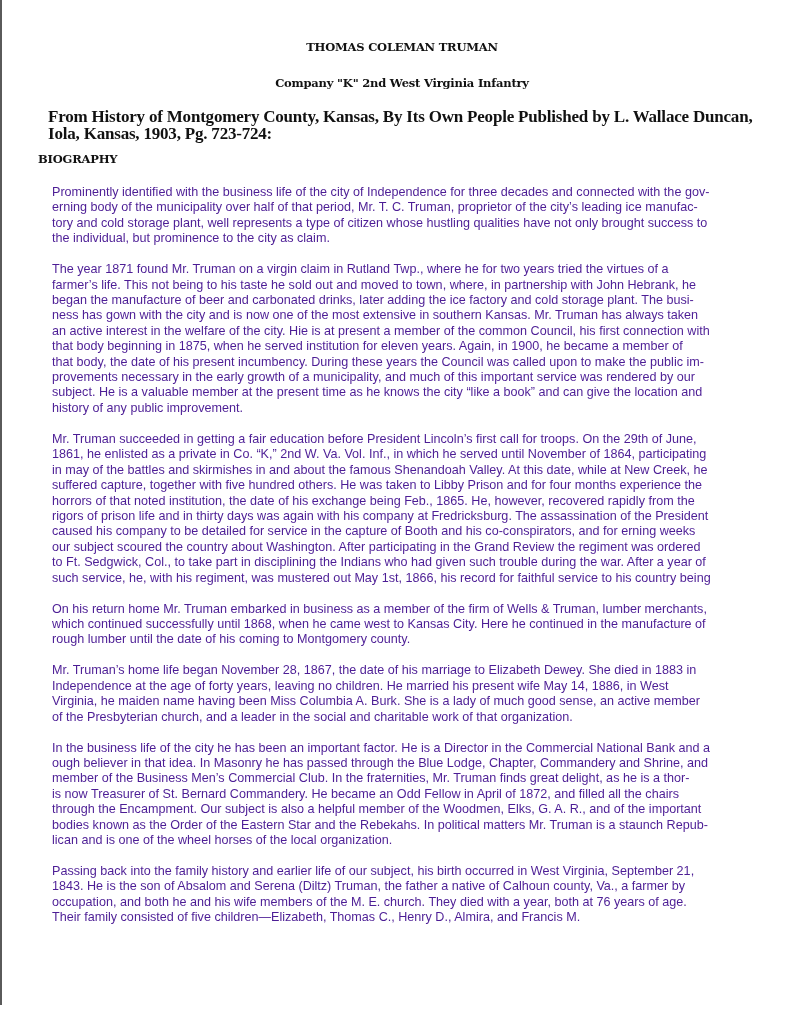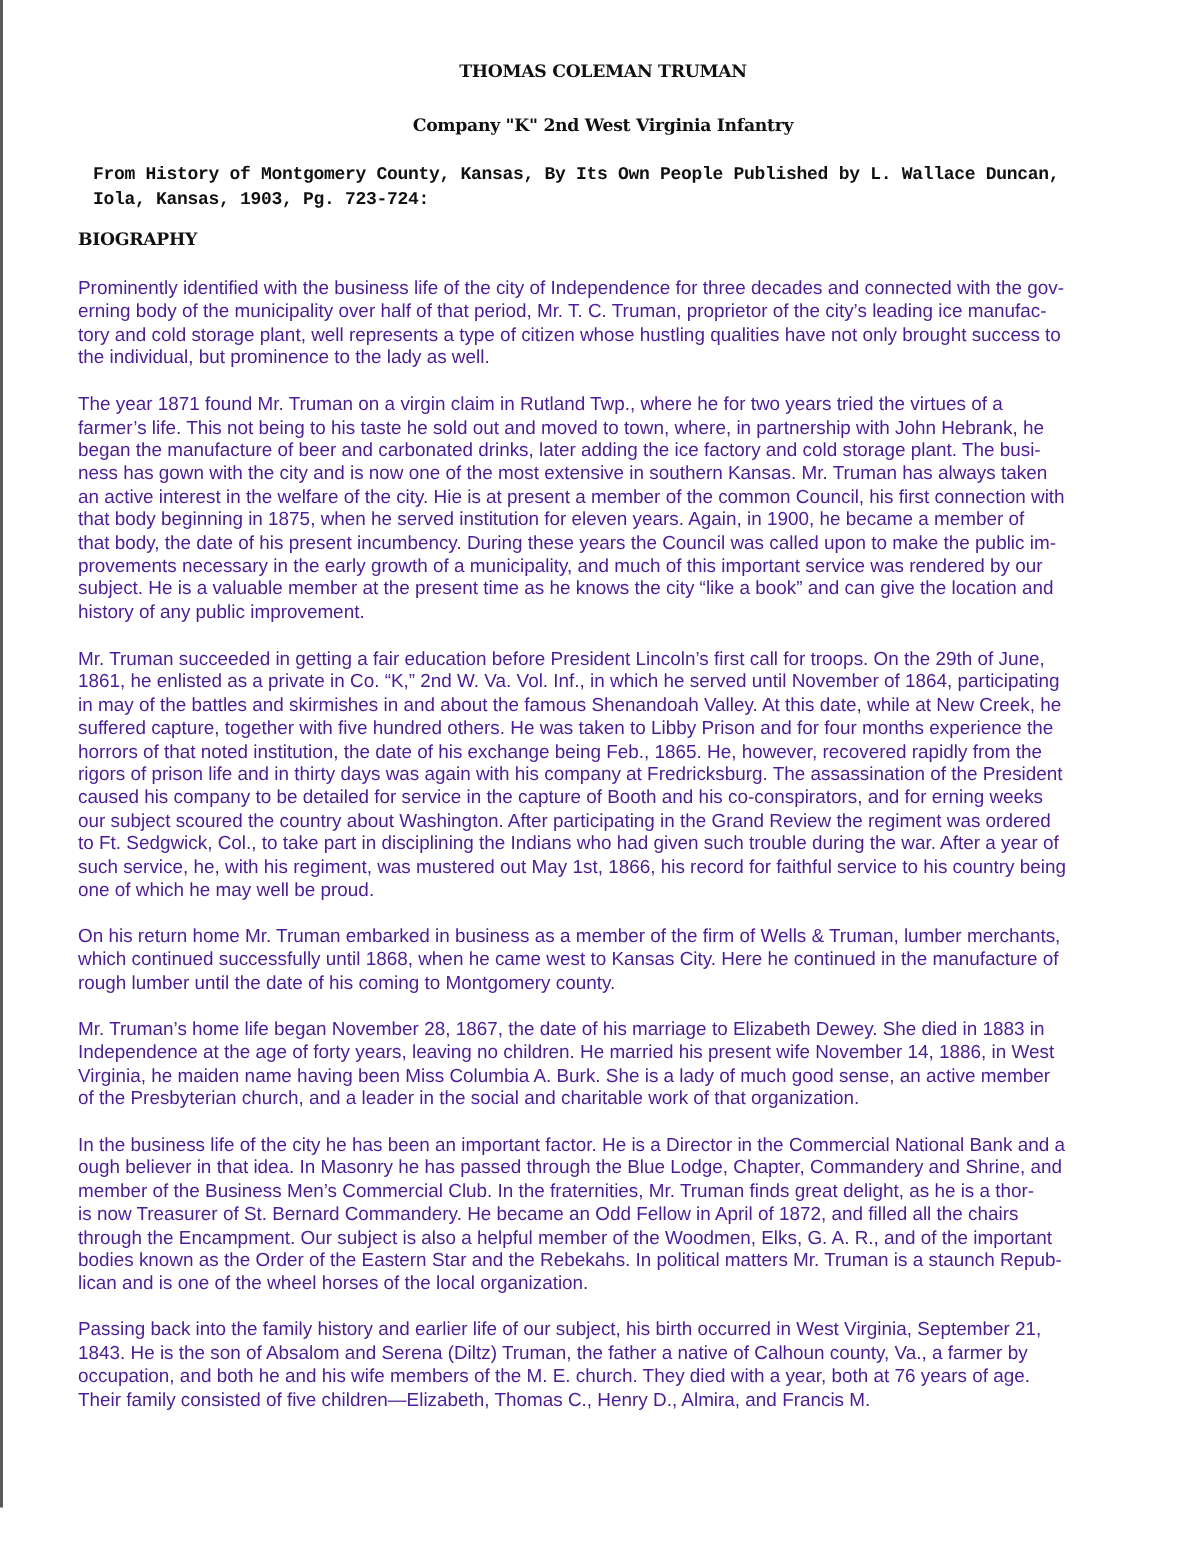--- a/index.html
+++ b/index.html
@@ -31,33 +31,33 @@
       font-family: "DejaVu Serif", serif;
       font-weight: bold;
       font-size: 11.5px;
       color: #111;
       letter-spacing: -0.2px;
     }
     .t1 { top: 40px; }
     .t2 { top: 76px; }
     .source {
       position: absolute;
-      left: 60px;
+      left: 46px;
       top: 108px;
       width: 720px;
-      font-family: Liberation Mono, monospace;
+      font-family: Liberation Serif, serif;
       font-weight: bold;
-      font-size: 12px;
+      font-size: 17px;
       line-height: 17px;
       color: #111;
       letter-spacing: -0.2px;
     }
     .heading {
       position: absolute;
-      left: 50px;
+      left: 36px;
       top: 152px;
       font-family: "DejaVu Serif", serif;
       font-weight: bold;
       font-size: 11.5px;
       color: #111;
       letter-spacing: -0.2px;
     }
     .body-text {
       position: absolute;
       left: 50px;
@@ -88,21 +88,21 @@
     <span class="line">Iola, Kansas, 1903, Pg. 723-724:</span>
   </div>
 
   <div class="heading">BIOGRAPHY</div>
 
   <div class="body-text" id="body-text">
       <p>
         <span class="line">Prominently identified with the business life of the city of Independence for three decades and connected with the gov-</span>
         <span class="line">erning body of the municipality over half of that period, Mr. T. C. Truman, proprietor of the city’s leading ice manufac-</span>
         <span class="line">tory and cold storage plant, well represents a type of citizen whose hustling qualities have not only brought success to</span>
-        <span class="line">the individual, but prominence to the lady as well.</span>
+        <span class="line">the individual, but prominence to the city as claim.</span>
       </p>
       <p>
         <span class="line">The year 1871 found Mr. Truman on a virgin claim in Rutland Twp., where he for two years tried the virtues of a</span>
         <span class="line">farmer’s life. This not being to his taste he sold out and moved to town, where, in partnership with John Hebrank, he</span>
         <span class="line">began the manufacture of beer and carbonated drinks, later adding the ice factory and cold storage plant. The busi-</span>
         <span class="line">ness has gown with the city and is now one of the most extensive in southern Kansas. Mr. Truman has always taken</span>
         <span class="line">an active interest in the welfare of the city. Hie is at present a member of the common Council, his first connection with</span>
         <span class="line">that body beginning in 1875, when he served institution for eleven years. Again, in 1900, he became a member of</span>
         <span class="line">that body, the date of his present incumbency. During these years the Council was called upon to make the public im-</span>
         <span class="line">provements necessary in the early growth of a municipality, and much of this important service was rendered by our</span>
@@ -113,30 +113,29 @@
         <span class="line">Mr. Truman succeeded in getting a fair education before President Lincoln’s first call for troops. On the 29th of June,</span>
         <span class="line">1861, he enlisted as a private in Co. “K,” 2nd W. Va. Vol. Inf., in which he served until November of 1864, participating</span>
         <span class="line">in may of the battles and skirmishes in and about the famous Shenandoah Valley. At this date, while at New Creek, he</span>
         <span class="line">suffered capture, together with five hundred others. He was taken to Libby Prison and for four months experience the</span>
         <span class="line">horrors of that noted institution, the date of his exchange being Feb., 1865. He, however, recovered rapidly from the</span>
         <span class="line">rigors of prison life and in thirty days was again with his company at Fredricksburg. The assassination of the President</span>
         <span class="line">caused his company to be detailed for service in the capture of Booth and his co-conspirators, and for erning weeks</span>
         <span class="line">our subject scoured the country about Washington. After participating in the Grand Review the regiment was ordered</span>
         <span class="line">to Ft. Sedgwick, Col., to take part in disciplining the Indians who had given such trouble during the war. After a year of</span>
         <span class="line">such service, he, with his regiment, was mustered out May 1st, 1866, his record for faithful service to his country being</span>
-        <span class="line">one of which he may well be proud.</span>
       </p>
       <p>
         <span class="line">On his return home Mr. Truman embarked in business as a member of the firm of Wells &amp; Truman, lumber merchants,</span>
         <span class="line">which continued successfully until 1868, when he came west to Kansas City. Here he continued in the manufacture of</span>
         <span class="line">rough lumber until the date of his coming to Montgomery county.</span>
       </p>
       <p>
         <span class="line">Mr. Truman’s home life began November 28, 1867, the date of his marriage to Elizabeth Dewey. She died in 1883 in</span>
-        <span class="line">Independence at the age of forty years, leaving no children. He married his present wife November 14, 1886, in West</span>
+        <span class="line">Independence at the age of forty years, leaving no children. He married his present wife May 14, 1886, in West</span>
         <span class="line">Virginia, he maiden name having been Miss Columbia A. Burk. She is a lady of much good sense, an active member</span>
         <span class="line">of the Presbyterian church, and a leader in the social and charitable work of that organization.</span>
       </p>
       <p>
         <span class="line">In the business life of the city he has been an important factor. He is a Director in the Commercial National Bank and a</span>
         <span class="line">ough believer in that idea. In Masonry he has passed through the Blue Lodge, Chapter, Commandery and Shrine, and</span>
         <span class="line">member of the Business Men’s Commercial Club. In the fraternities, Mr. Truman finds great delight, as he is a thor-</span>
         <span class="line">is now Treasurer of St. Bernard Commandery. He became an Odd Fellow in April of 1872, and filled all the chairs</span>
         <span class="line">through the Encampment. Our subject is also a helpful member of the Woodmen, Elks, G. A. R., and of the important</span>
         <span class="line">bodies known as the Order of the Eastern Star and the Rebekahs. In political matters Mr. Truman is a staunch Repub-</span>

